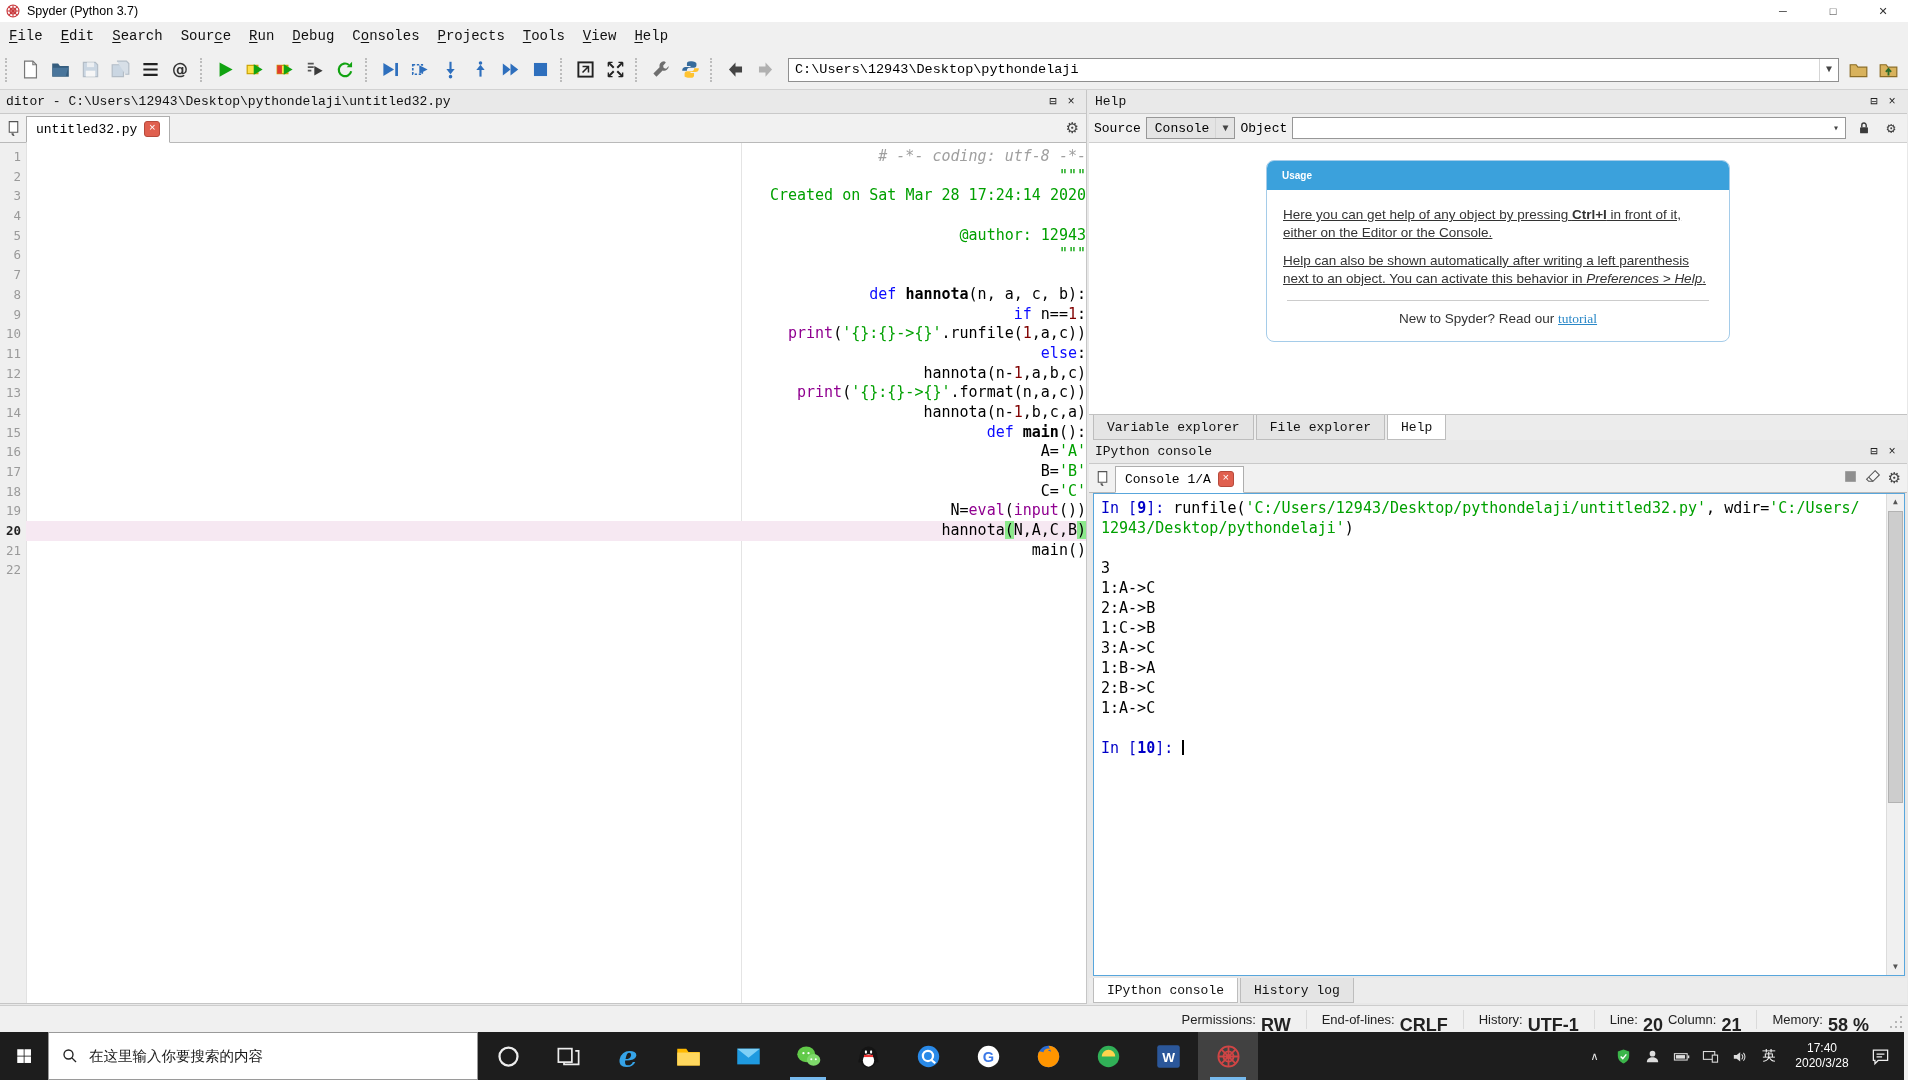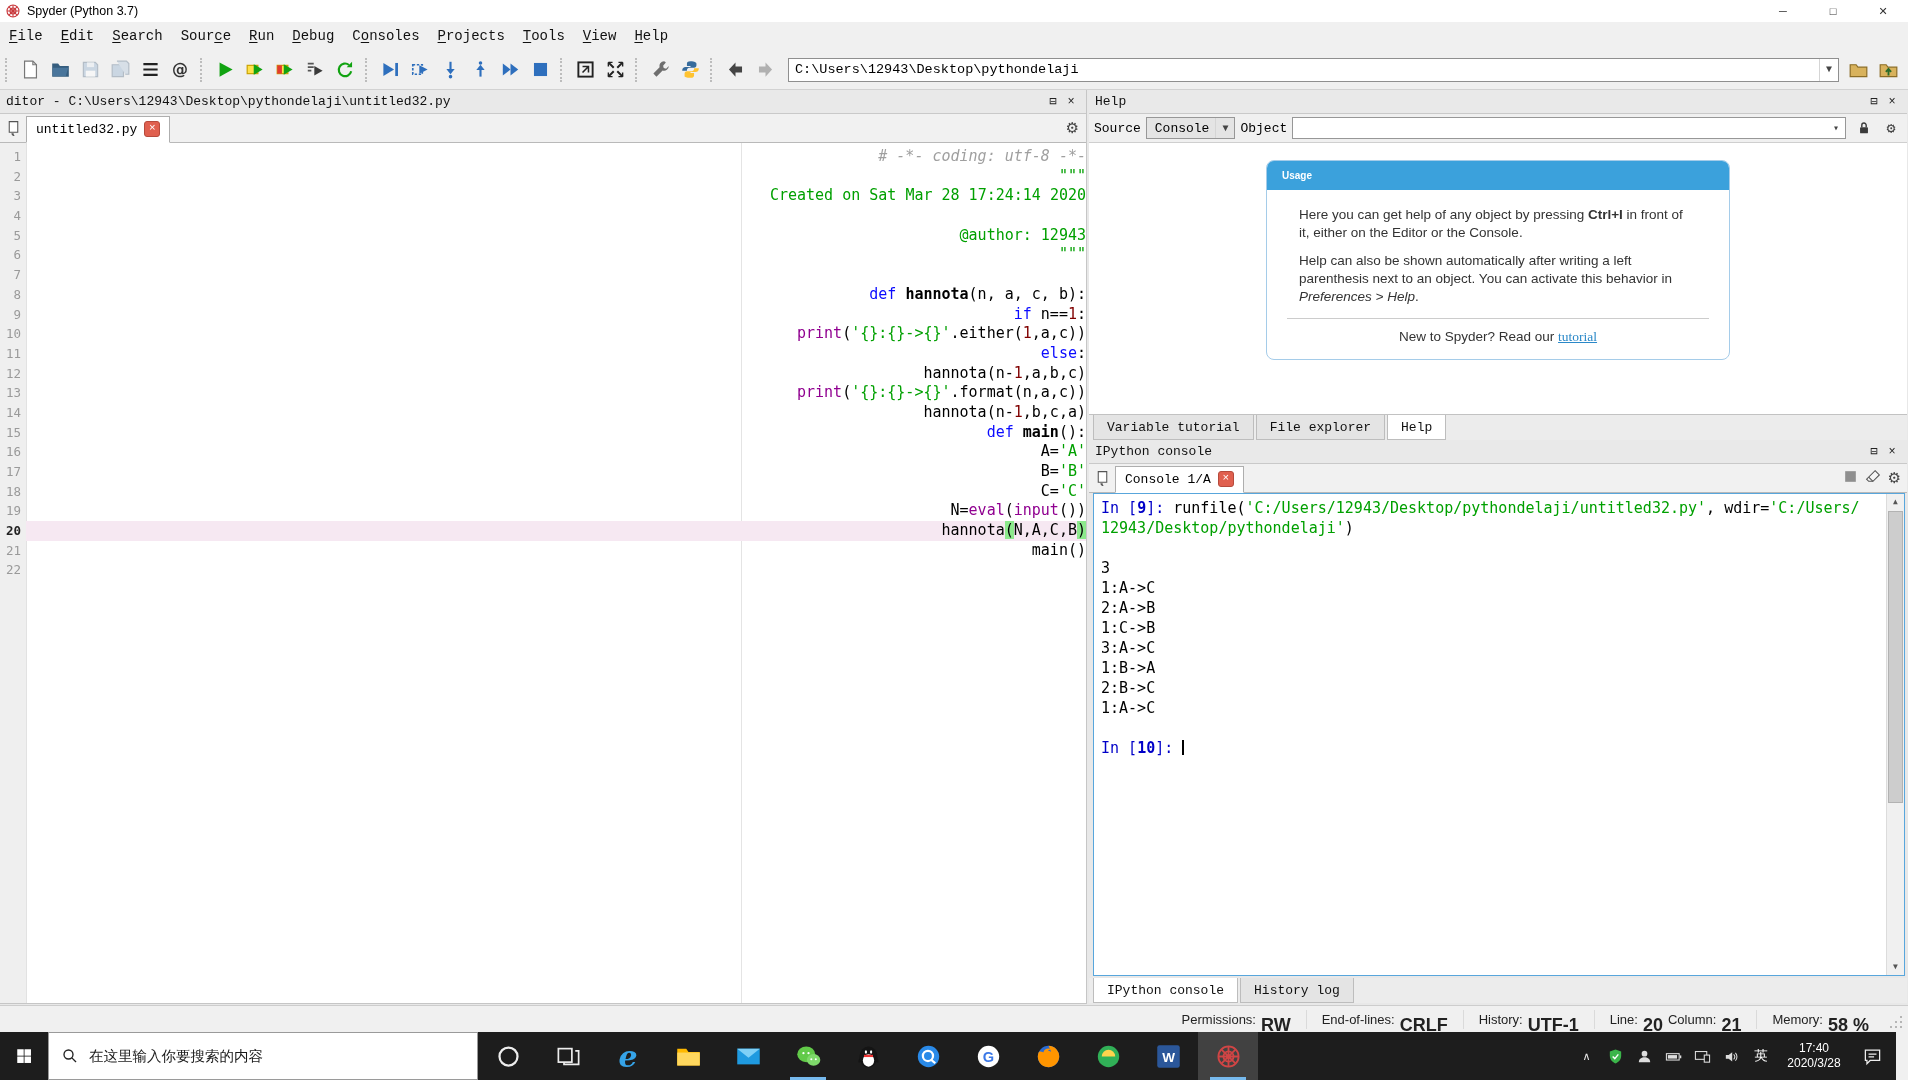--- a/index.html
+++ b/index.html
@@ -50,21 +50,21 @@
   
   .right{position:absolute;left:1089px;top:0;right:1px;height:913px;display:flex;flex-direction:column;}
   .src-row{height:28px;background:#f0f0f0;border-bottom:1px solid #cfcfcf;display:flex;align-items:center;font-family:"Liberation Mono",monospace;font-size:13px;padding:0 5px;gap:5px;flex:none;}
   .combo{background:#e4e4e4;border:1px solid #979797;height:20px;display:flex;align-items:center;padding-left:8px;gap:6px;}
   .combo.obj{flex:1;background:#fff;margin-right:2px;}
   .src-icon{width:22px;display:flex;align-items:center;justify-content:center;}
   .help-content{height:271px;background:#fff;overflow:hidden;flex:none;}
   .usage-card{width:462px;margin:17px auto 0;border:1px solid #a5cce9;border-radius:8px;background:#fff;}
   .usage-head{background:#3ba1dc;color:#fff;font-weight:bold;font-size:10px;padding:9px 15px;border-radius:7px 7px 0 0;}
   .usage-body{padding:6px 16px 0;font-size:13.5px;line-height:1.33;color:#333;}
-  .usage-body p{margin:10px 16px;}
+  .usage-body p{margin:10px 0;text-decoration:underline;}
   .usage-hr{border:none;border-top:1px solid #ccc;margin:12px 20px 10px;}
   .usage-foot{text-align:center;padding-bottom:14px;font-size:13.5px;color:#333;}
   .link{color:#2a88c8;text-decoration:underline;font-family:Liberation Serif, serif;}
   .south-tabs{height:25px;background:#ececec;display:flex;align-items:stretch;padding-left:4px;font-family:"Liberation Mono",monospace;font-size:13px;flex:none;}
   .stab{display:flex;align-items:center;padding:0 13px;background:#e4e4e4;border:1px solid #bdbdbd;border-top:none;margin-right:2px;color:#111;}
   .stab.active{background:#fff;}
   .console-pane{flex:1;display:flex;flex-direction:column;min-height:0;}
   .ctab-icons{margin-left:auto;display:flex;align-items:center;gap:6px;margin-right:6px;align-self:center;}
   .ctab-icons svg{width:17px;height:17px;}
   .console-content{flex:1;margin:0 2px 2px 4px;border:1px solid #58a6dc;background:#fff;position:relative;font-family:"DejaVu Sans Mono",monospace;font-size:15px;line-height:20px;padding:4px 22px 0 7px;overflow:hidden;box-sizing:border-box;}
@@ -76,21 +76,21 @@
   .sthumb{position:absolute;left:1px;right:1px;top:17px;height:290px;background:#cdcdcd;border:1px solid #b2b2b2;}
   
   .statusbar{position:absolute;top:1005px;left:0;right:0;height:27px;background:#f0f0f0;border-top:1px solid #cdcdcd;display:flex;align-items:center;font-size:13px;color:#222;}
   .status-items{margin-left:auto;display:flex;align-items:center;height:100%;}
   .sitem{display:flex;align-items:center;gap:5px;padding:0 15px;height:70%;border-left:1px solid #dadada;}
   .sitem:first-child{border-left:none;}
   .sitem b{font-size:18px;margin-top:12px;}
   .grip{width:14px;height:14px;margin:6px 4px 0 6px;position:relative;}
   .grip i{position:absolute;width:2px;height:2px;background:#b5b5b5;}
   
-  .taskbar{position:absolute;top:1032px;left:0;right:12px;height:48px;background:#1d1d1d;display:flex;align-items:stretch;}
+  .taskbar{position:absolute;top:1032px;left:0;right:4px;height:48px;background:#1d1d1d;display:flex;align-items:stretch;}
   .tb-start{width:48px;display:flex;align-items:center;justify-content:center;}
   .tb-start svg{width:18px;height:18px;}
   .tb-search{width:430px;background:#fff;display:flex;align-items:center;gap:10px;padding:0 12px;box-sizing:border-box;border:1px solid #9a9a9a;}
   .tb-search svg{width:18px;height:18px;flex:none;}
   .tb-search span{font-size:14.5px;color:#1a1a1a;white-space:nowrap;}
   .tb-app{width:60px;display:flex;align-items:center;justify-content:center;position:relative;}
   .tb-app svg{width:27px;height:27px;}
   .tb-app .edge-e{font:bold italic 30px "DejaVu Serif",serif;color:#35a3e8;}
   .tb-app.running::after{content:"";position:absolute;bottom:0;left:12px;right:12px;height:3px;background:#76b9ed;}
   .tb-app.active{background:#414141;}
@@ -328,21 +328,21 @@
         <div id="code-lines" style="position:relative">
             <div class="crow"><span class="ln">1</span><span class="ct"><span class="tok-com"># -*- coding: utf-8 -*-</span></span></div>
             <div class="crow"><span class="ln">2</span><span class="ct"><span class="tok-str">"""</span></span></div>
             <div class="crow"><span class="ln">3</span><span class="ct"><span class="tok-str">Created on Sat Mar 28 17:24:14 2020</span></span></div>
             <div class="crow"><span class="ln">4</span><span class="ct"></span></div>
             <div class="crow"><span class="ln">5</span><span class="ct"><span class="tok-str">@author: 12943</span></span></div>
             <div class="crow"><span class="ln">6</span><span class="ct"><span class="tok-str">"""</span></span></div>
             <div class="crow"><span class="ln">7</span><span class="ct"></span></div>
             <div class="crow"><span class="ln">8</span><span class="ct"><span class="tok-kw">def</span><span class="tok-p"> </span><span class="tok-fn">hannota</span><span class="tok-p">(n, a, c, b):</span></span></div>
             <div class="crow"><span class="ln">9</span><span class="ct"><span class="tok-p">    </span><span class="tok-kw">if</span><span class="tok-p"> n==</span><span class="tok-num">1</span><span class="tok-p">:</span></span></div>
-            <div class="crow"><span class="ln">10</span><span class="ct"><span class="tok-p">        </span><span class="tok-bi">print</span><span class="tok-p">(</span><span class="tok-str">'{}:{}-&gt;{}'</span><span class="tok-p">.either(</span><span class="tok-num">1</span><span class="tok-p">,a,c))</span></span></div>
+            <div class="crow"><span class="ln">10</span><span class="ct"><span class="tok-p">        </span><span class="tok-bi">print</span><span class="tok-p">(</span><span class="tok-str">'{}:{}-&gt;{}'</span><span class="tok-p">.runfile(</span><span class="tok-num">1</span><span class="tok-p">,a,c))</span></span></div>
             <div class="crow"><span class="ln">11</span><span class="ct"><span class="tok-p">    </span><span class="tok-kw">else</span><span class="tok-p">:</span></span></div>
             <div class="crow"><span class="ln">12</span><span class="ct"><span class="tok-p">        hannota(n-</span><span class="tok-num">1</span><span class="tok-p">,a,b,c)</span></span></div>
             <div class="crow"><span class="ln">13</span><span class="ct"><span class="tok-p">        </span><span class="tok-bi">print</span><span class="tok-p">(</span><span class="tok-str">'{}:{}-&gt;{}'</span><span class="tok-p">.format(n,a,c))</span></span></div>
             <div class="crow"><span class="ln">14</span><span class="ct"><span class="tok-p">        hannota(n-</span><span class="tok-num">1</span><span class="tok-p">,b,c,a)</span></span></div>
             <div class="crow"><span class="ln">15</span><span class="ct"><span class="tok-kw">def</span><span class="tok-p"> </span><span class="tok-fn">main</span><span class="tok-p">():</span></span></div>
             <div class="crow"><span class="ln">16</span><span class="ct"><span class="tok-p">    A=</span><span class="tok-str">'A'</span></span></div>
             <div class="crow"><span class="ln">17</span><span class="ct"><span class="tok-p">    B=</span><span class="tok-str">'B'</span></span></div>
             <div class="crow"><span class="ln">18</span><span class="ct"><span class="tok-p">    C=</span><span class="tok-str">'C'</span></span></div>
             <div class="crow"><span class="ln">19</span><span class="ct"><span class="tok-p">    N=</span><span class="tok-bi">eval</span><span class="tok-p">(</span><span class="tok-bi">input</span><span class="tok-p">())</span></span></div>
             <div class="crow cur"><span class="ln">20</span><span class="ct"><span class="tok-p">    hannota</span><span class="tok-match">(</span><span class="tok-p">N,A,C,B</span><span class="tok-match">)</span></span></div>
@@ -389,21 +389,21 @@
           </div>
           <hr class="usage-hr">
           <div class="usage-foot">
             <span>New to Spyder? Read our </span><a class="link" href="#">tutorial</a>
           </div>
         </div>
       </div>
 
       <div class="south-tabs" style="border-top:1px solid #c2c2c2">
           <div class="stab">
-            <span>Variable tutorial</span>
+            <span>Variable explorer</span>
           </div>
           <div class="stab">
             <span>File explorer</span>
           </div>
           <div class="stab active">
             <span>Help</span>
           </div>
         </div>
 
       <div class="pane-header">

